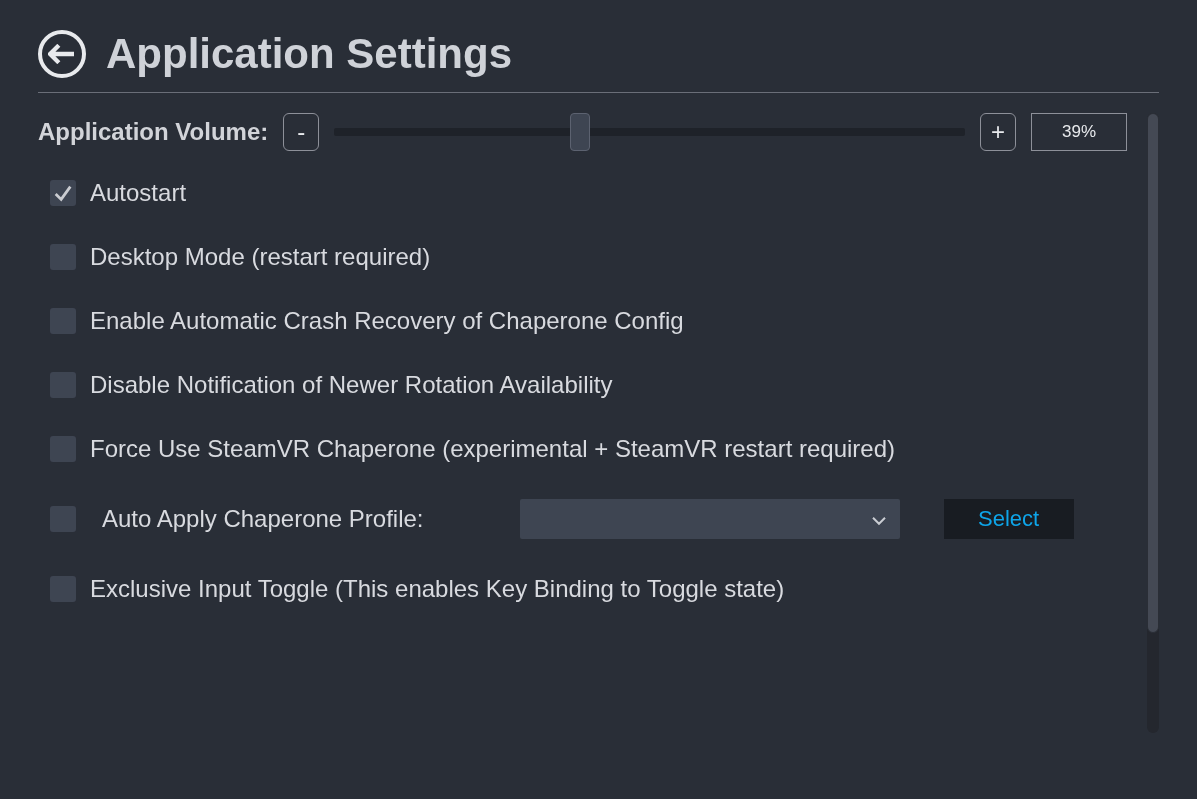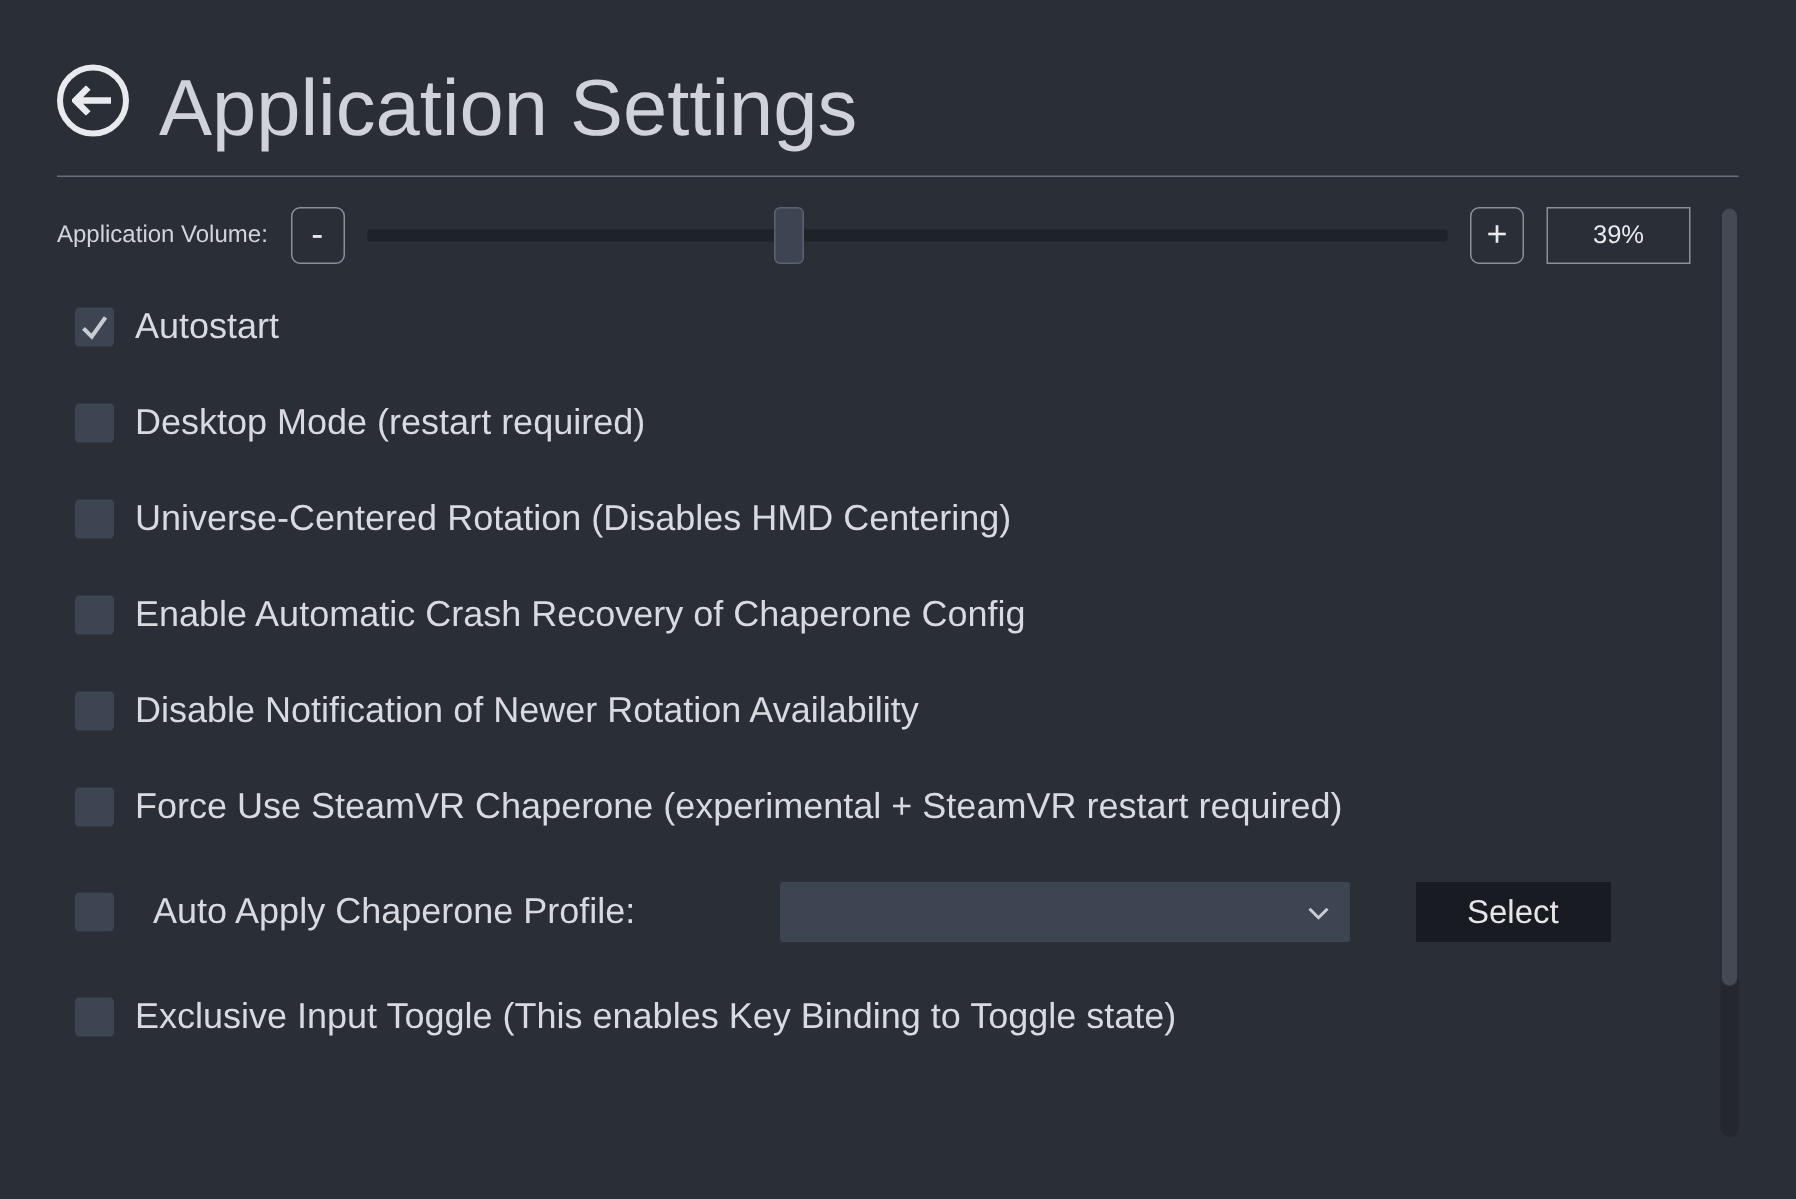--- a/index.html
+++ b/index.html
@@ -36,42 +36,41 @@
       flex-shrink: 0;
       position: relative;
     }
     .back-btn svg {
       width: 26px;
       height: 20px;
       fill: #e8eaed;
       margin-left: -2px;
     }
     .title {
-      font-size: 53px;
-      font-weight: 400;
+      font-size: 42px;
+      font-weight: 700;
       color: #cfd2d8;
-      margin-top: 12px;
     }
     .content {
       display: flex;
       gap: 20px;
     }
     .settings-area {
       flex: 1;
     }
     .volume-row {
       display: flex;
       align-items: center;
       gap: 15px;
       margin-bottom: 28px;
     }
     .volume-label {
-      font-size: 16px;
+      font-size: 24px;
       color: #d2d4d9;
-      font-weight: 400;
+      font-weight: 700;
     }
     .stepper-btn {
       width: 36px;
       height: 38px;
       border: 1px solid #8d9099;
       border-radius: 6px;
       background: transparent;
       color: #e8eaed;
       font-size: 24px;
       display: flex;
@@ -188,21 +187,21 @@
     }
     .dropdown-chevron svg {
       width: 14px;
       height: 10px;
       stroke: #c9ccd2;
       stroke-width: 2;
       fill: none;
     }
     .select-btn {
       background: #181c22;
-      color: #e5e5e5;
+      color: #0ea5e9;
       height: 40px;
       width: 130px;
       border: none;
       font-size: 22px;
       font-weight: 300;
       cursor: pointer;
       font-family: inherit;
       margin-left: 18px;
     }
     .scrollbar {
@@ -257,26 +256,20 @@
         <span class="option-label">Autostart</span>
       </div>
 
       <div class="option-row">
         <div class="checkbox">
           
         </div>
         <span class="option-label">Desktop Mode (restart required)</span>
       </div>
 
-      <div class="option-row">
-        <div class="checkbox">
-          
-        </div>
-        <span class="option-label">Universe-Centered Rotation (Disables HMD Centering)</span>
-      </div>
 
       <div class="option-row">
         <div class="checkbox">
           
         </div>
         <span class="option-label">Enable Automatic Crash Recovery of Chaperone Config</span>
       </div>
 
       <div class="option-row">
         <div class="checkbox">

